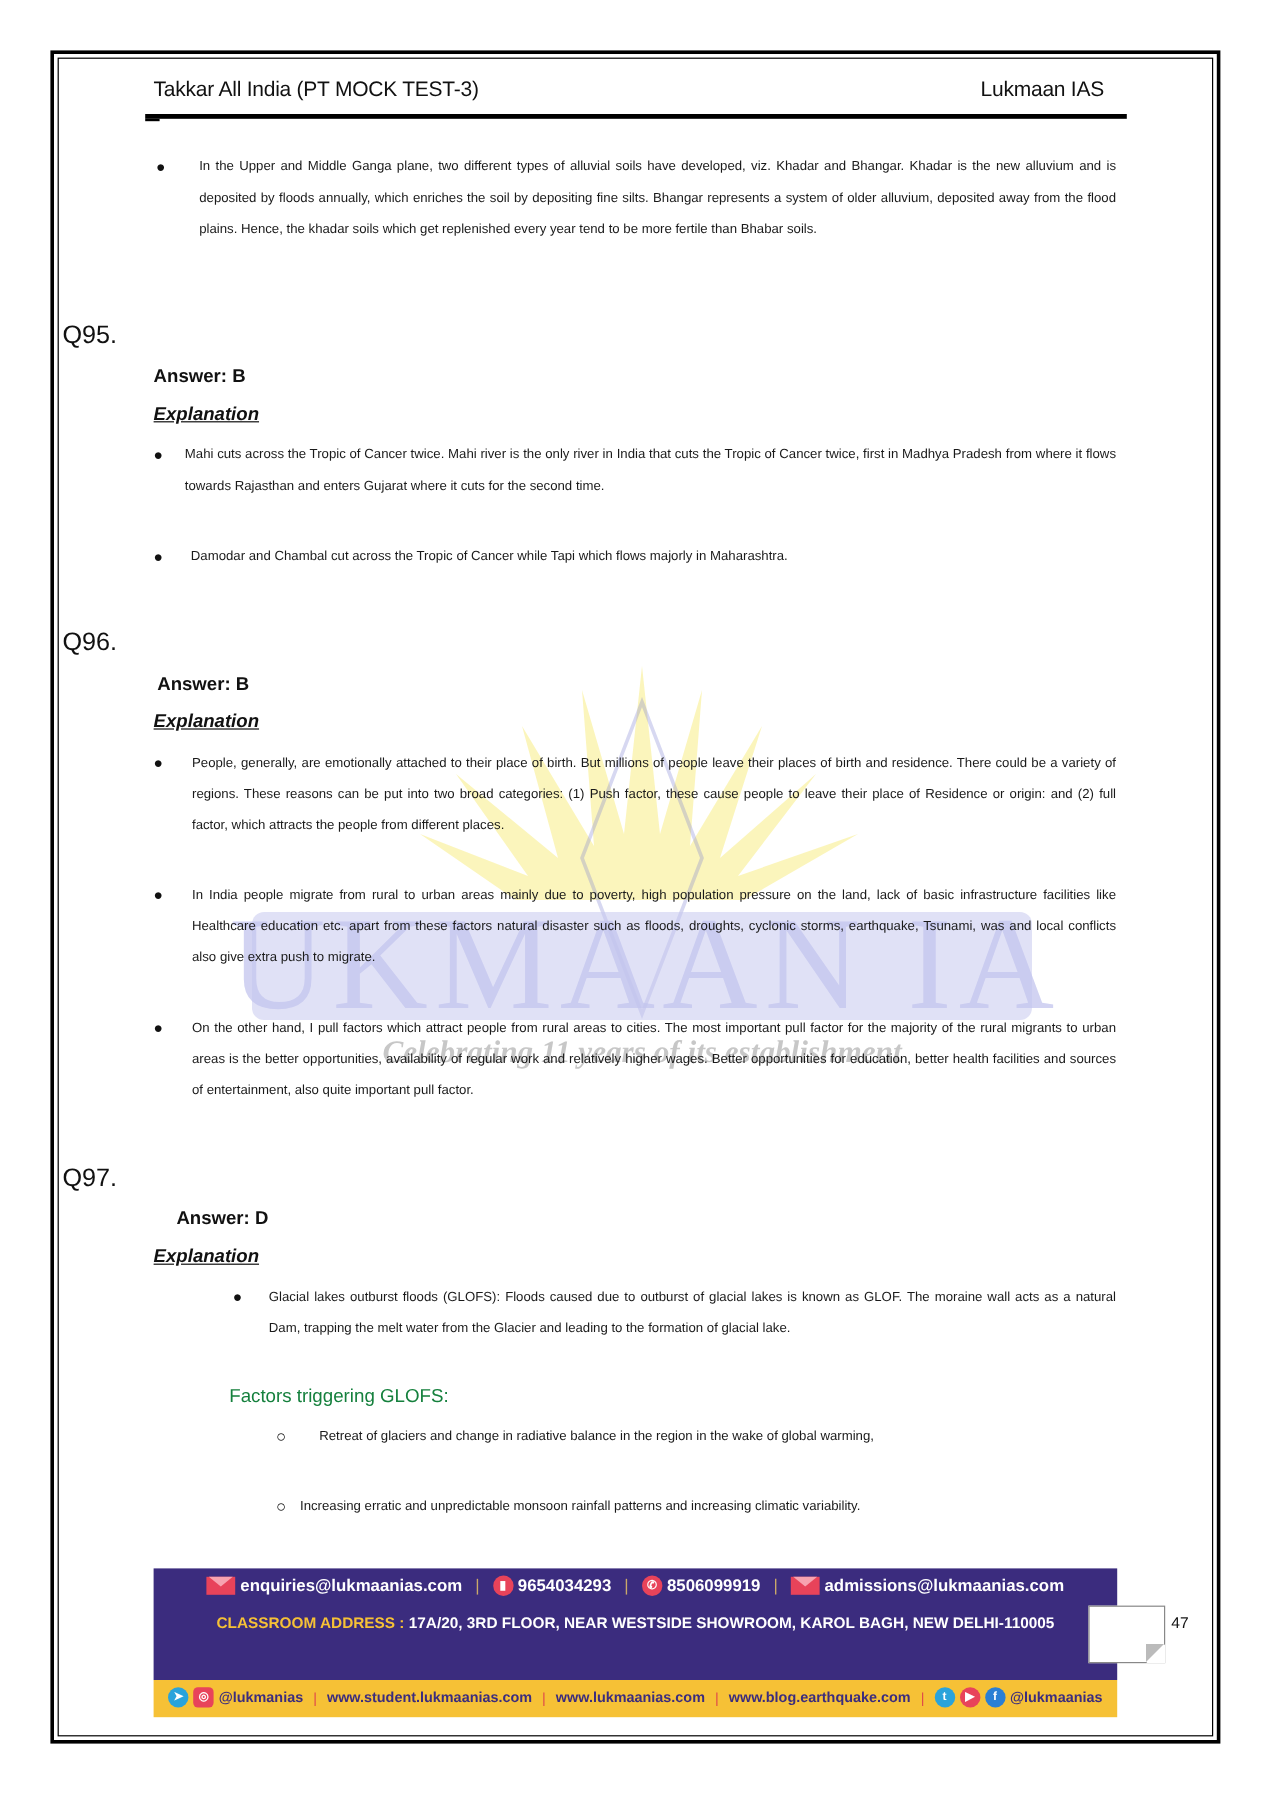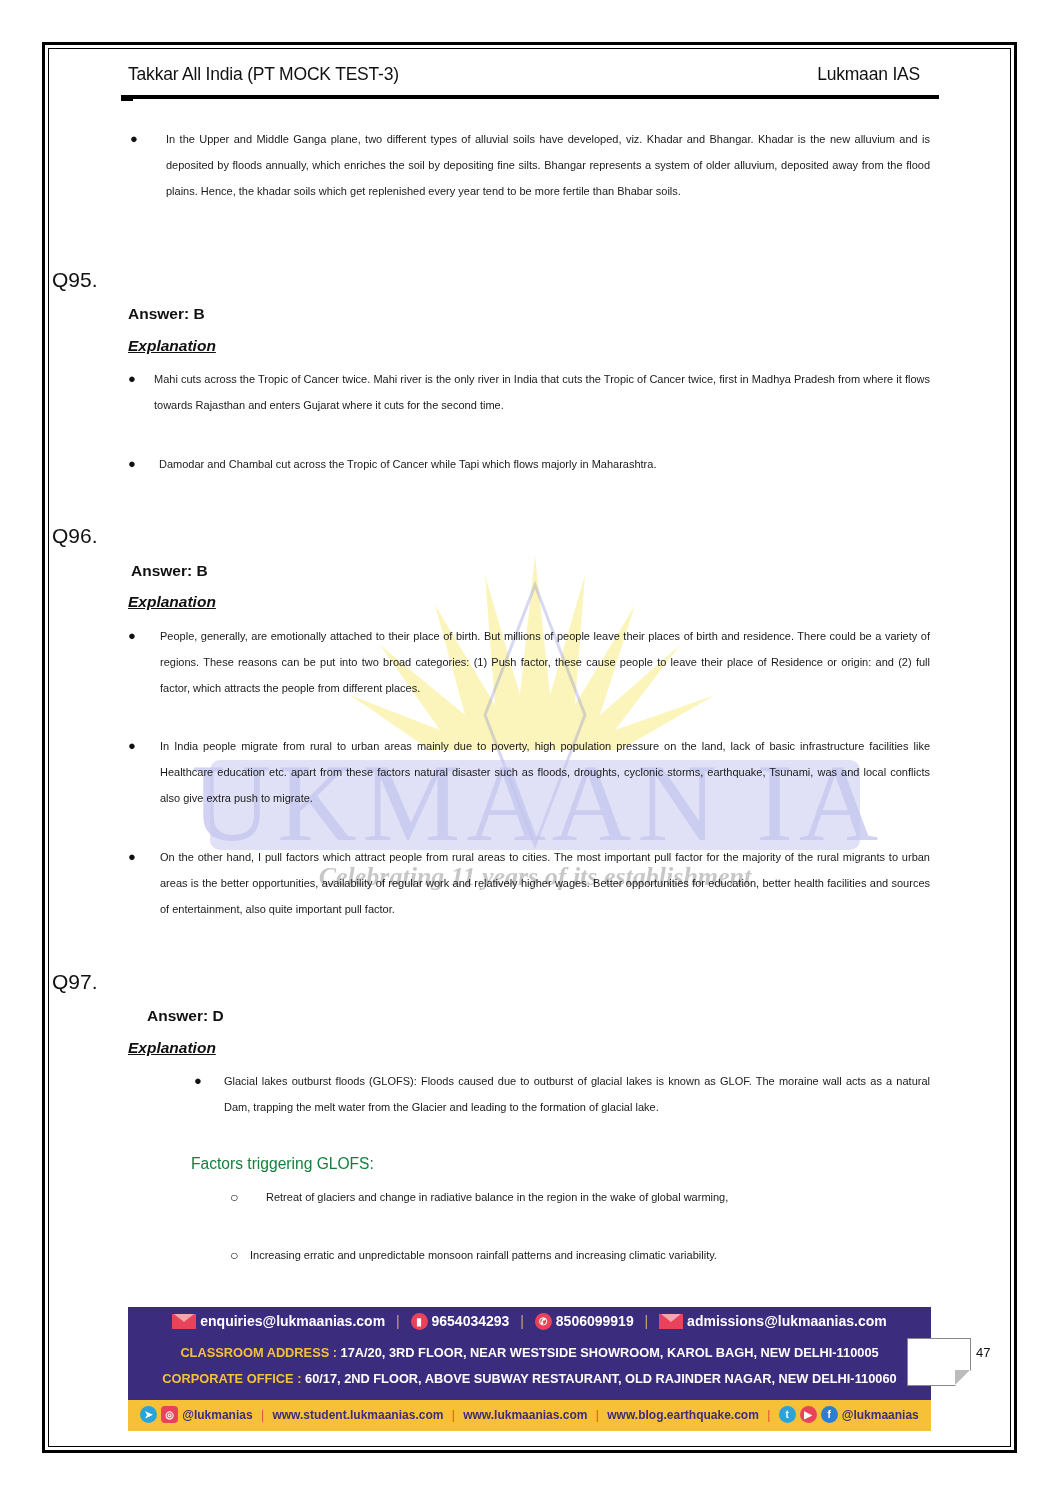--- a/index.html
+++ b/index.html
@@ -118,24 +118,20 @@
     <span class="sep">|</span>
     <span class="ic circ" style="background:#e8435a;">✆</span><span>8506099919</span>
     <span class="sep">|</span>
     <span class="ic mail"></span><span>admissions@lukmaanias.com</span>
   </div>
 
   <div class="b-row b-row2">
     <span class="lbl">CLASSROOM ADDRESS :</span>
     <span>17A/20, 3RD FLOOR, NEAR WESTSIDE SHOWROOM, KAROL BAGH, NEW DELHI-110005</span>
   </div>
-  <div class="b-row b-row3">
-    <span class="lbl">CORPORATE OFFICE :</span>
-    <span>60/17, 2ND FLOOR, ABOVE SUBWAY RESTAURANT, OLD RAJINDER NAGAR, NEW DELHI-110060</span>
-  </div>
 
   <div class="b-row b-row4">
     <span class="ic circ" style="background:#2aa3db;">➤</span><span class="ic circ" style="background:#e8435a; border-radius:4px;">◎</span><span>@lukmanias</span>
     <span class="sep2">|</span>
     <span>www.student.lukmaanias.com</span>
     <span class="sep2">|</span>
     <span>www.lukmaanias.com</span>
     <span class="sep2">|</span>
     <span>www.blog.earthquake.com</span>
     <span class="sep2">|</span>

